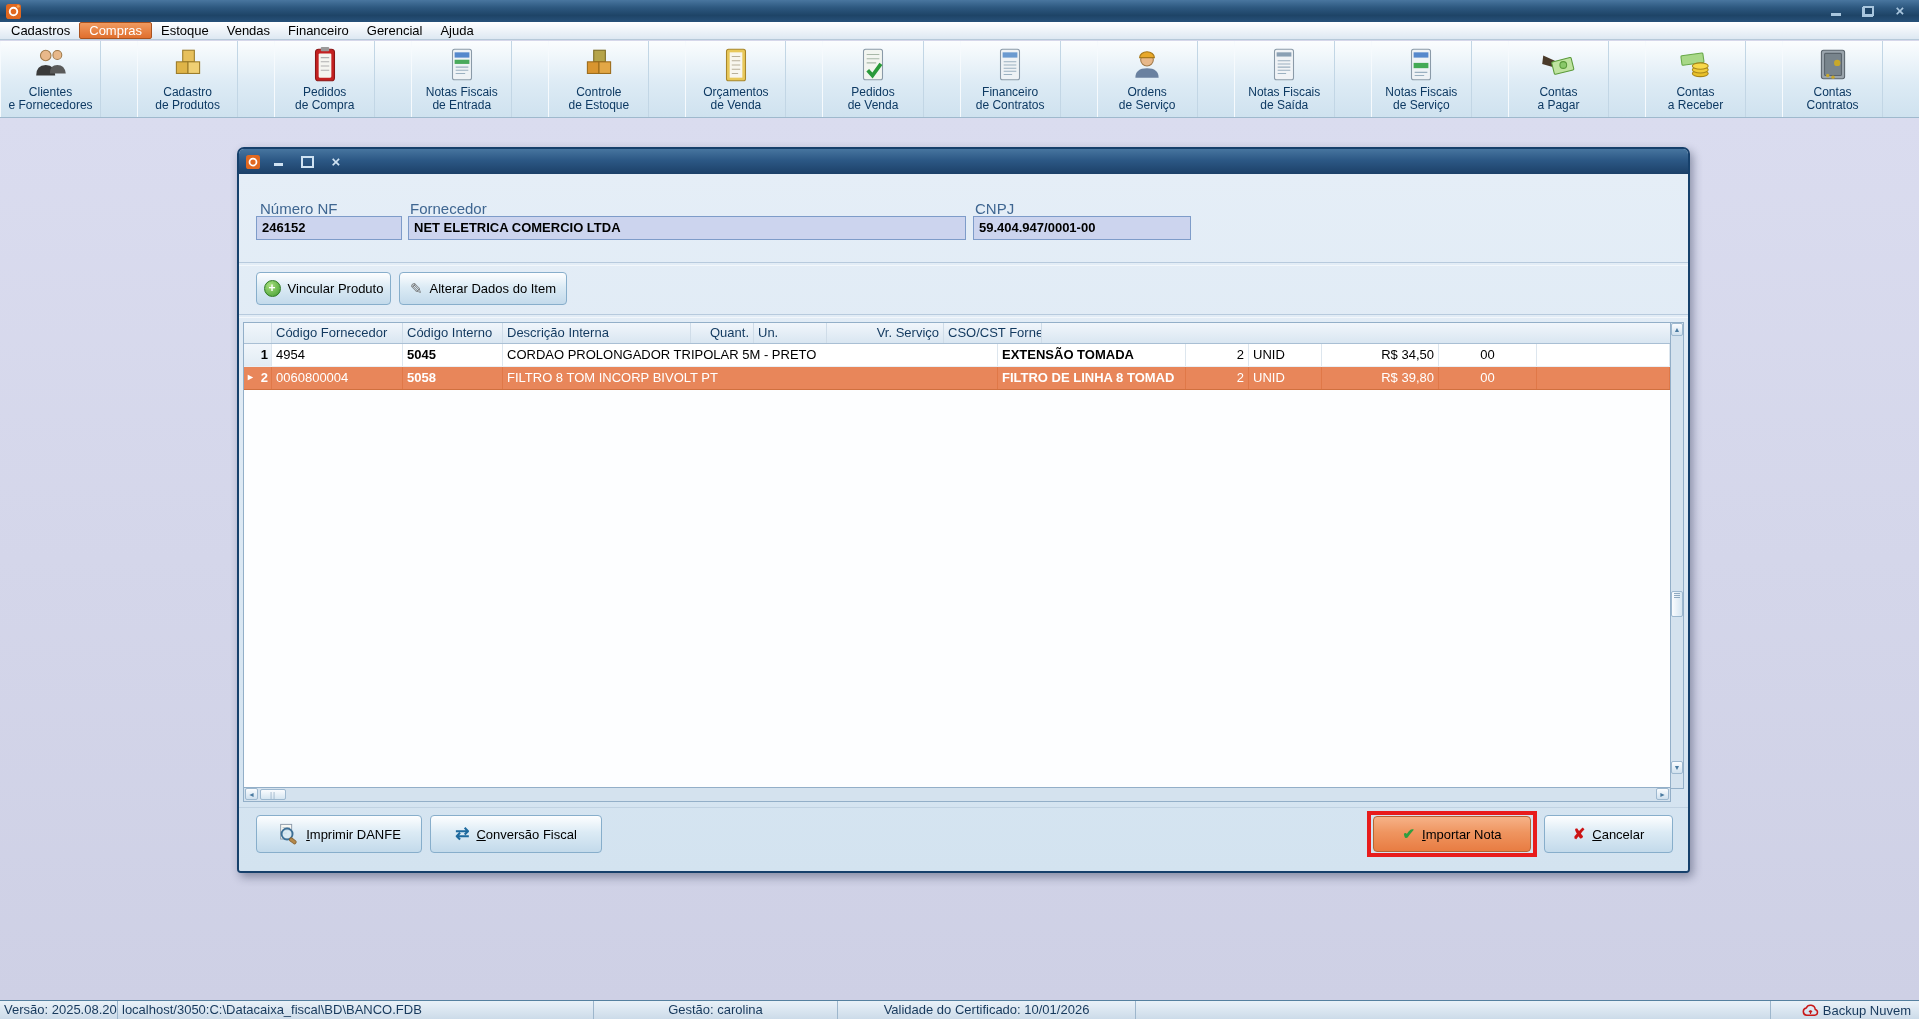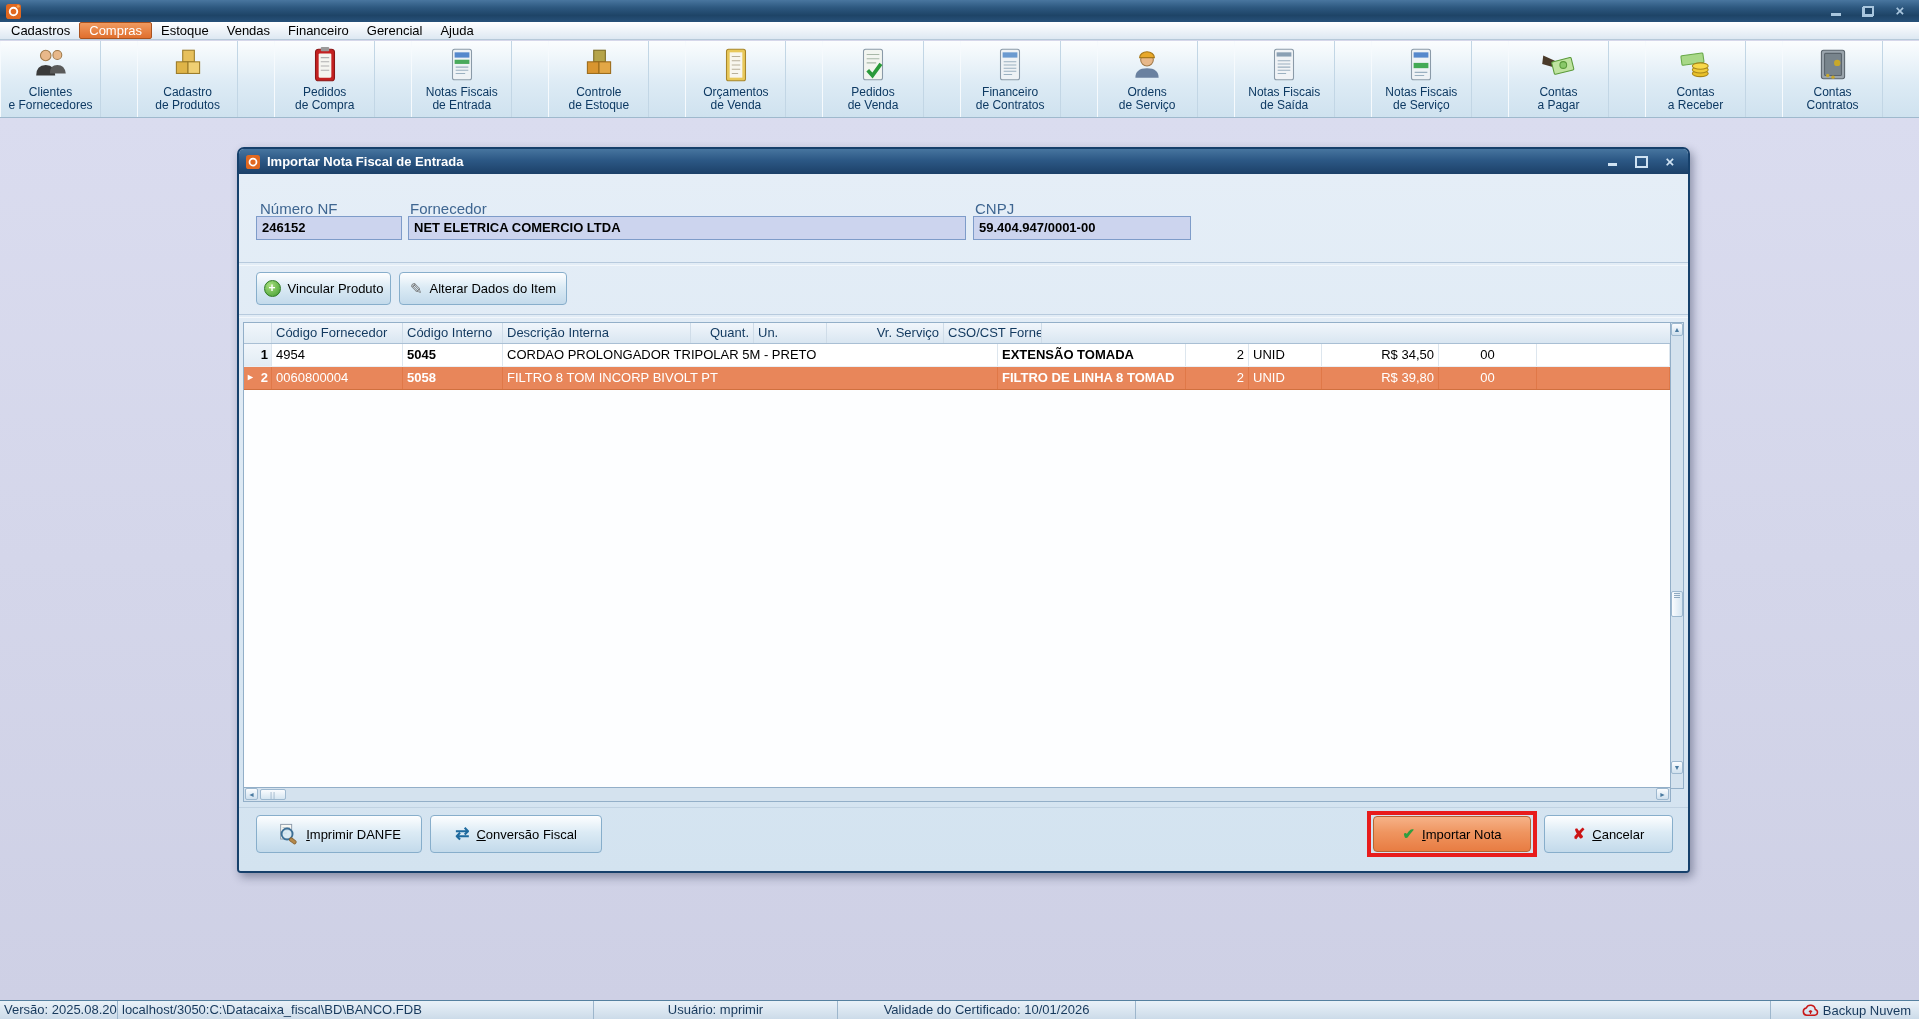--- a/index.html
+++ b/index.html
@@ -323,21 +323,20 @@
 
   <div class="desktop">
 
     <div class="dialog">
 
       <div class="dlg-title">
         <svg width="14" height="14" viewBox="0 0 16 16">
             <rect width="16" height="16" rx="3" fill="#e06820"></rect>
             <circle cx="8" cy="8" r="4" fill="none" stroke="#fff" stroke-width="2"></circle>
           </svg>
-        <span class="dtext">Importar Nota Fiscal de Entrada</span>
         <span class="dwc">
             <span style="width:9px;height:3px;background:currentColor;margin-top:6px;display:inline-block;"></span>
           </span>
         <span class="dwc">
             <span class="maxbox" style="width:9px;height:8px;border:2px solid currentColor;display:inline-block;"></span>
           </span>
         <span class="dwc">
             <span style="font-size:15px;font-weight:bold;">×</span>
           </span>
       </div>
@@ -446,21 +445,21 @@
           <span><span class="u">C</span><span>ancelar</span></span>
         </div>
 
       </div>
     </div>
   </div>
 
   <div class="statusbar">
     <div class="sseg" style="width:118px;">Versão: 2025.08.20</div>
     <div class="sseg" style="width:476px;">localhost/3050:C:\Datacaixa_fiscal\BD\BANCO.FDB</div>
-    <div class="sseg center" style="width:244px;">Usuário: mprimir</div>
+    <div class="sseg center" style="width:244px;">Gestão: carolina</div>
     <div class="sseg center" style="width:298px;">Validade do Certificado: 10/01/2026</div>
     <div class="sseg flexfill"></div>
     <div class="sseg last" style="width:148px;">
       <svg width="17" height="13" viewBox="0 0 20 14">
           <path d="M5.5 12.5a4.2 4.2 0 0 1-.6-8.3A5.6 5.6 0 0 1 15.6 5.8 3.4 3.4 0 0 1 15 12.5z" fill="none" stroke="#c81818" stroke-width="1.8"></path>
           <path d="M10 11V7m0 0l-1.8 1.8M10 7l1.8 1.8" stroke="#c81818" stroke-width="1.4" fill="none"></path>
         </svg>
       <span>Backup Nuvem</span>
     </div>
   </div>

